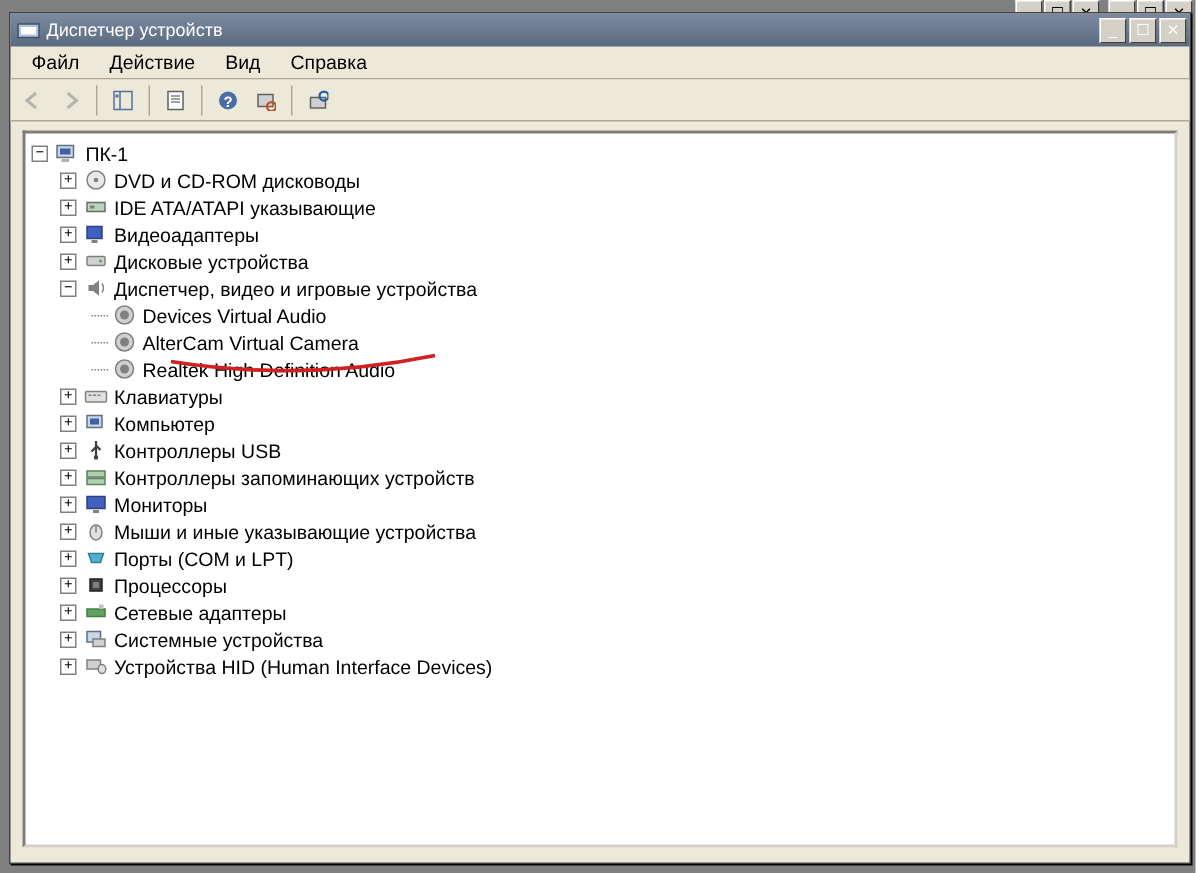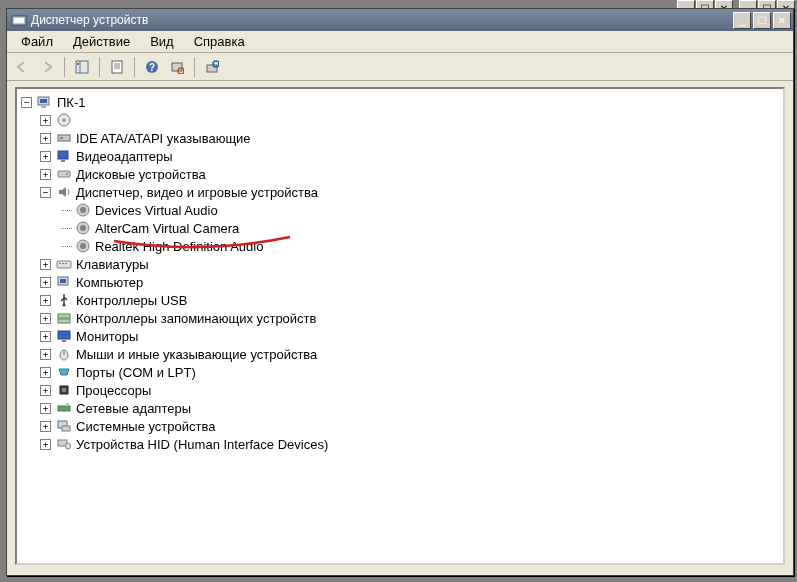--- a/index.html
+++ b/index.html
@@ -259,20 +259,21 @@
         <ul>
           <li>
               <div class="node-row">
             <span class="expander">+</span>
             <span class="icon">
                   <svg viewBox="0 0 16 16">
                     <circle cx="8" cy="8" r="6" fill="#e8e8e8" stroke="#808080"></circle>
                     <circle cx="8" cy="8" r="1.5" fill="#808080"></circle>
                   </svg>
                 </span>
+            <span class="node-label">DVD и CD-ROM дисководы</span>
           </div>
             </li>
           <li>
               <div class="node-row">
             <span class="expander">+</span>
             <span class="icon">
                   <svg viewBox="0 0 16 16">
                     <rect x="2" y="5" width="12" height="6" fill="#c0d0c0" stroke="#607060"></rect>
                     <rect x="4" y="7" width="3" height="2" fill="#808080"></rect>
                   </svg>

